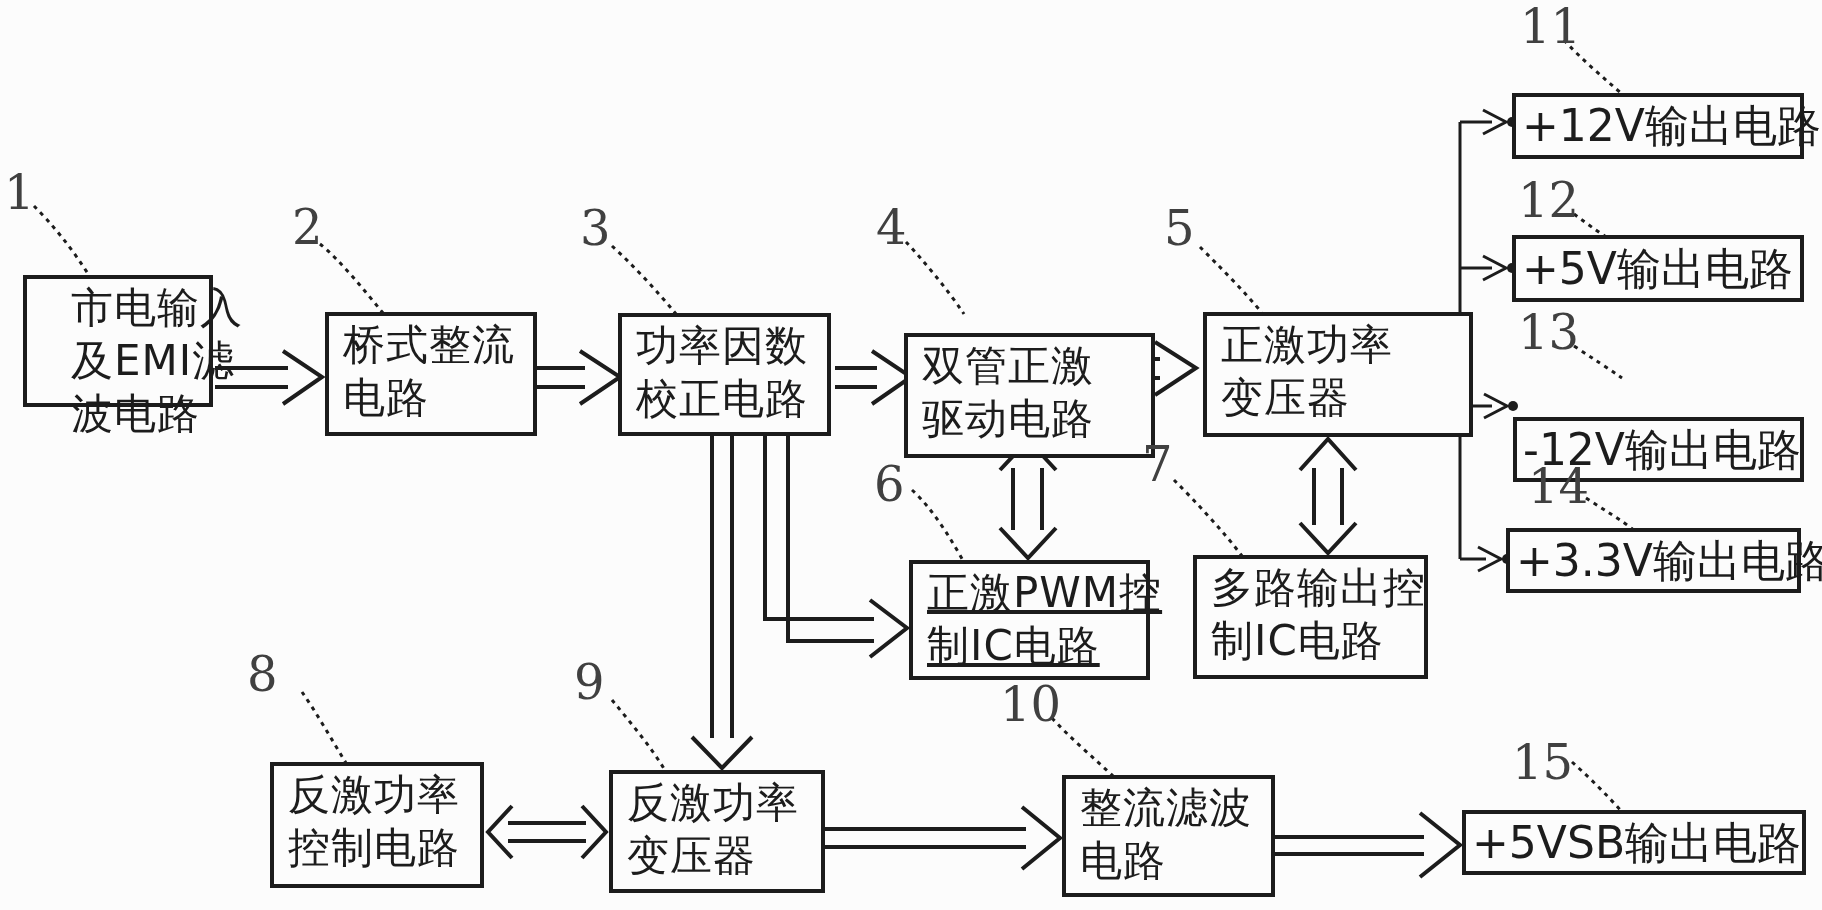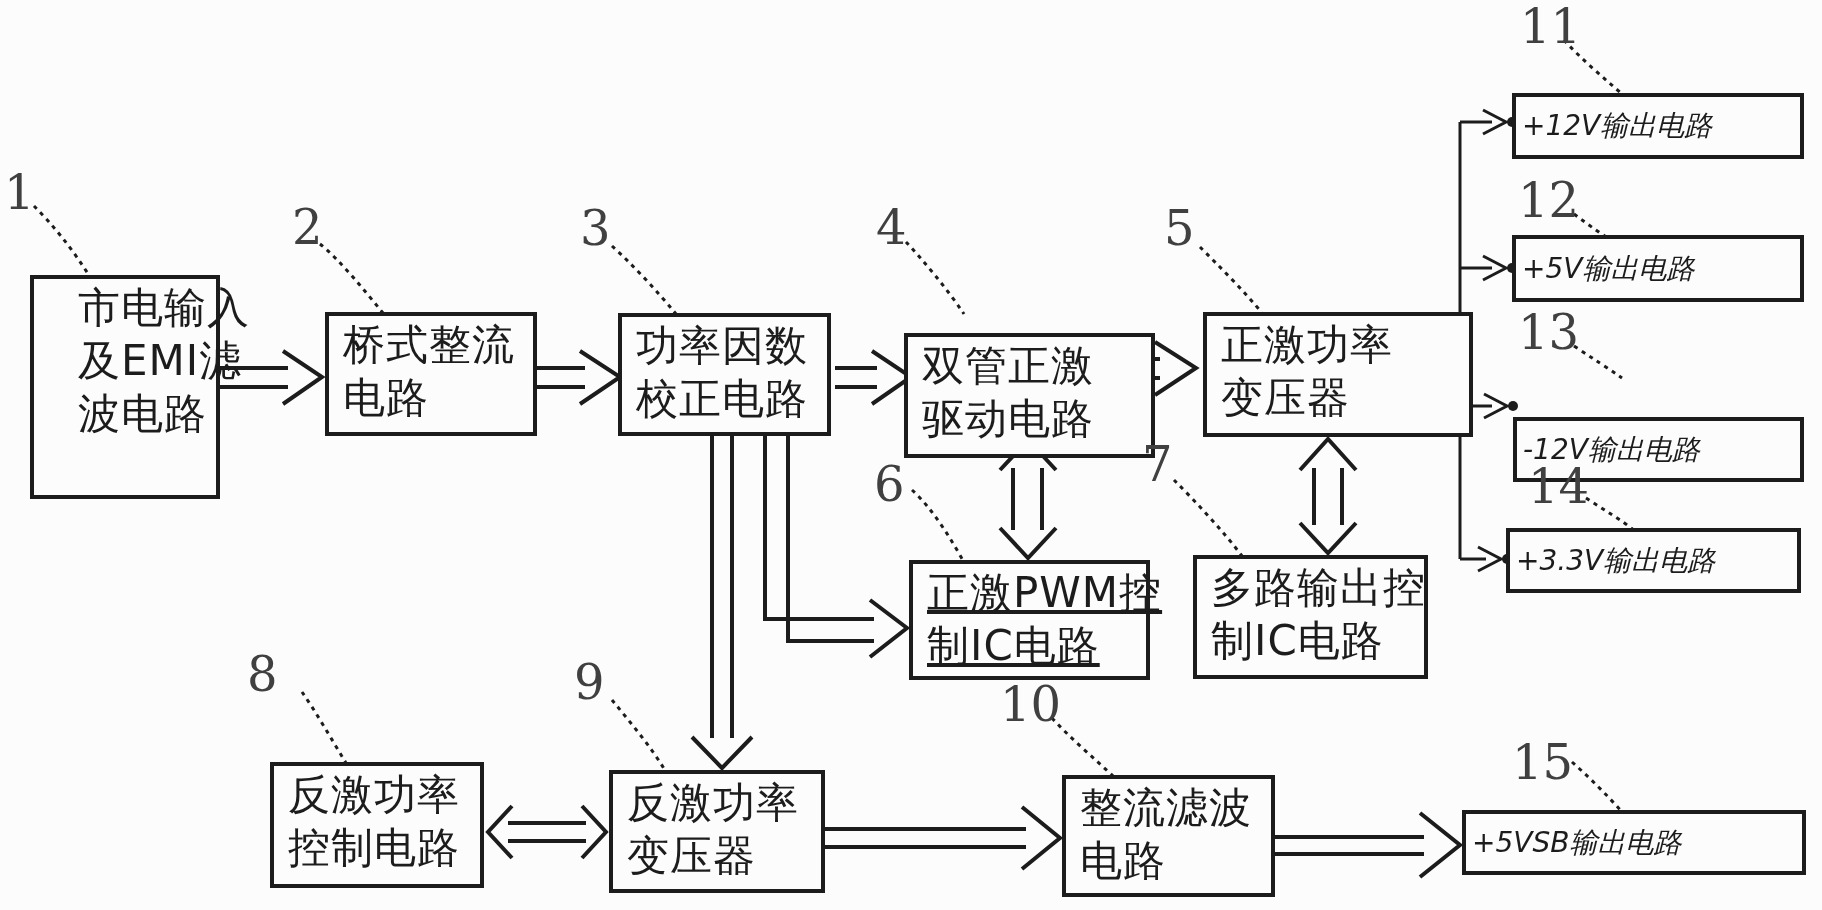--- a/index.html
+++ b/index.html
@@ -8,21 +8,21 @@
     font-family:"DejaVu Sans","Liberation Sans",sans-serif;color:#1c1c1c;
   }
   #wires{position:absolute;left:0;top:0;}
   .blk{
     position:absolute;box-sizing:border-box;border:4px solid #1c1c1c;background:#fcfcfc;
     display:flex;flex-direction:column;justify-content:flex-start;
     padding:2px 0 0 14px;font-size:42px;line-height:53px;letter-spacing:1px;
     white-space:nowrap;z-index:2;
   }
   .blk.out{
-    padding:0 0 0 6px;justify-content:center;font-size:28px;line-height:40px;letter-spacing:0;font-style:italic;
+    padding:0 0 0 6px;justify-content:center;font-size:44px;line-height:40px;letter-spacing:0;
   }
   .num{
     position:absolute;z-index:3;font-family:"DejaVu Serif","Liberation Serif",serif;
     font-size:48px;line-height:48px;color:#404040;
   }
 </style>
 </head>
 <body>
 
 <div id="canvas">
@@ -128,21 +128,21 @@
       <path d="M612,700 C630,722 652,748 666,772"></path>
       <path d="M1052,718 C1068,736 1096,760 1114,777"></path>
       <path d="M1564,40 C1580,58 1606,80 1622,94"></path>
       <path d="M1574,214 C1590,226 1604,236 1616,243"></path>
       <path d="M1574,346 C1592,358 1608,368 1622,378"></path>
       <path d="M1586,498 C1604,510 1622,520 1636,532"></path>
       <path d="M1572,762 C1590,778 1608,796 1622,812"></path>
     </g>
   </svg>
 
-  <div class="blk" style="left:30px;top:275px;width:190px;height:224px;padding-left:44px;">
+  <div class="blk" style="left:23px;top:275px;width:190px;height:132px;padding-left:44px;">
     <span>市电输入</span>
     <span>及EMI滤</span>
     <span>波电路</span>
   </div>
 
   <div class="blk" style="left:325px;top:312px;width:212px;height:124px;">
     <span>桥式整流</span>
     <span>电路</span>
   </div>
 

